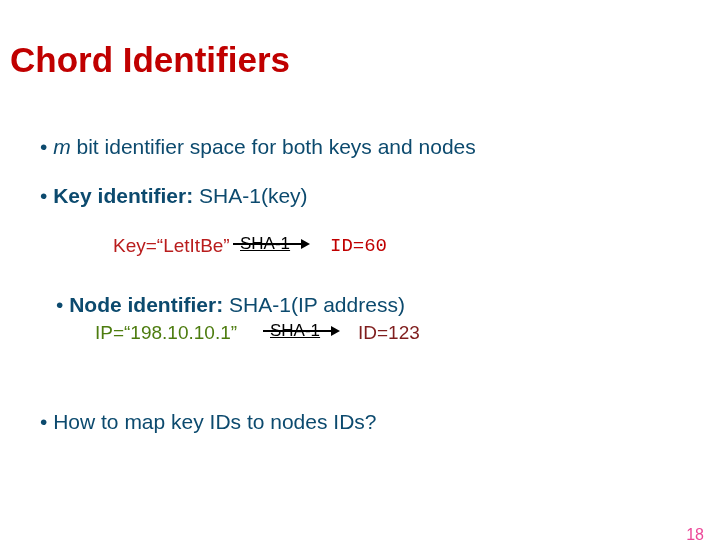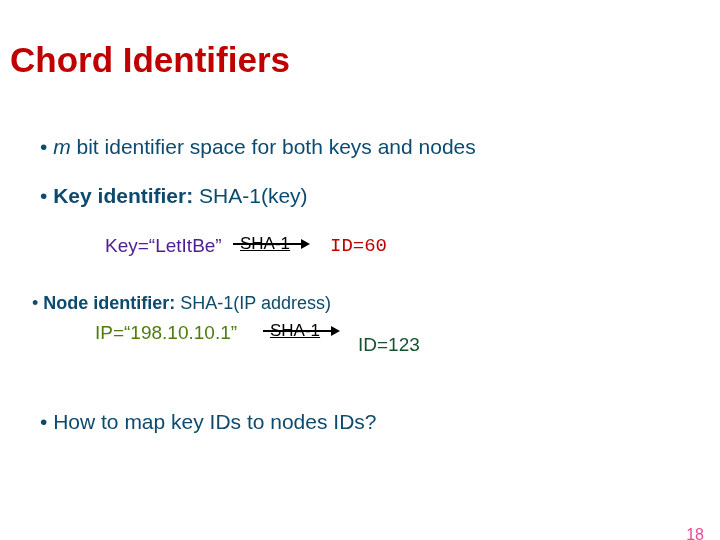--- a/index.html
+++ b/index.html
@@ -32,21 +32,21 @@
     color: #0c4a6e;
   }
   .b1 { left: 40px; top: 117px; }
   .b1 .m { font-style: italic; }
   .b2 { left: 40px; top: 166px; }
   .bold { font-weight: bold; }
   .example {
     position: absolute;
     font-size: 19px;
   }
-  .ex1-key { left: 105px; top: 217px; color: #4c1d95; text-align: right; }
+  .ex1-key { left: 113px; top: 217px; color: #b91c1c; text-align: right; }
   .ex1-sha {
     position: absolute;
     left: 240px; top: 216px;
     font-size: 17px; color: #000;
     text-decoration: underline;
   }
   .ex1-arrow {
     position: absolute;
     left: 233px;
     top: 225px;
@@ -62,21 +62,21 @@
     border-bottom: 5px solid transparent;
   }
   .ex1-arrow .line {
     position: absolute;
     left: 0; top: 0;
     width: 68px; height: 2px;
     background: #000;
   }
   .ex1-id { left: 330px; top: 217px; color: #c00000; font-family: Liberation Mono, monospace; }
 
-  .b3 { left: 32px; top: 275px; font-size: 18px; }
+  .b3 { left: 56px; top: 275px; font-size: 21px; }
   .ex2-ip { left: 95px; top: 304px; color: #4d7c0f; }
   .ex2-sha {
     position: absolute;
     left: 270px; top: 303px;
     font-size: 17px; color: #000;
     text-decoration: underline;
   }
   .ex2-arrow {
     position: absolute;
     left: 263px; top: 312px;
@@ -89,21 +89,21 @@
     border-left: 9px solid #000;
     border-top: 5px solid transparent;
     border-bottom: 5px solid transparent;
   }
   .ex2-arrow .line {
     position: absolute;
     left: 0; top: 0;
     width: 68px; height: 2px;
     background: #000;
   }
-  .ex2-id { left: 358px; top: 316px; color: #14532d; }
+  .ex2-id { left: 358px; top: 304px; color: #7f1d1d; }
 
   .b4 { left: 40px; top: 392px; font-size: 21px; }
 
   .pagenum {
     position: absolute;
     right: 16px;
     bottom: 14px;
     font-size: 16px;
     color: #ec4899;
   }

